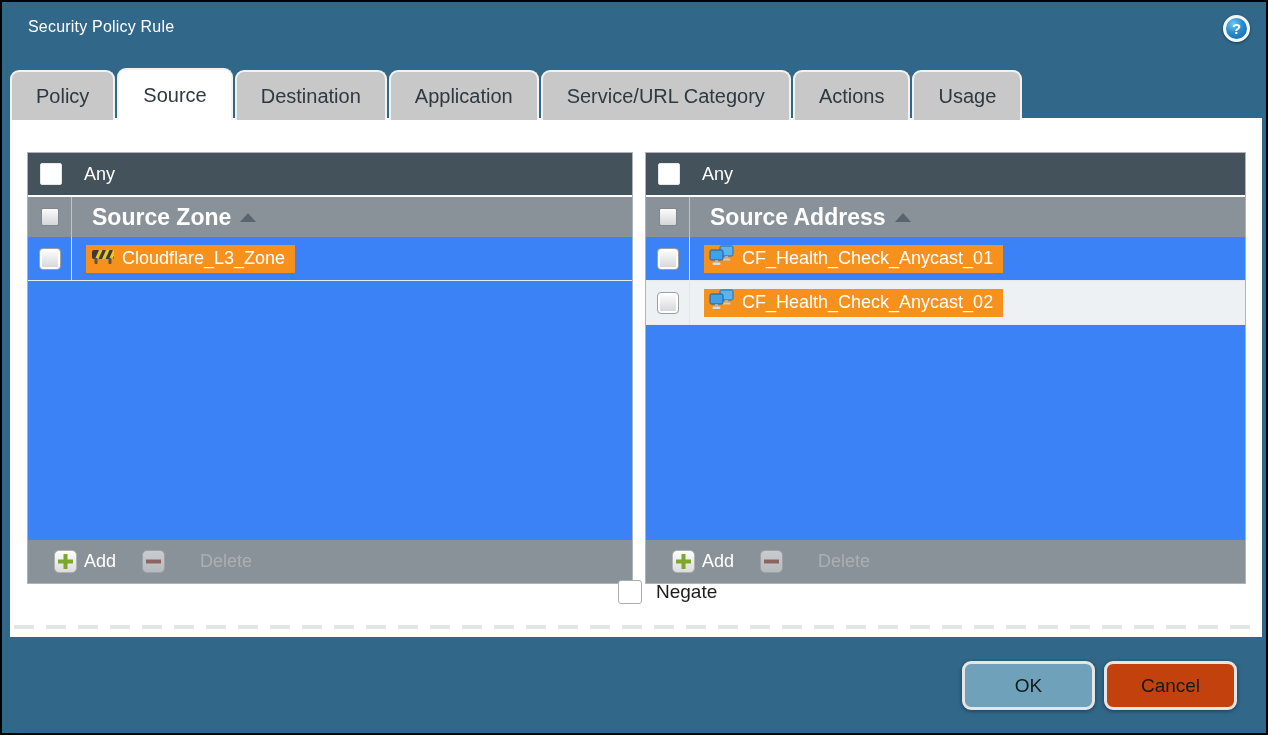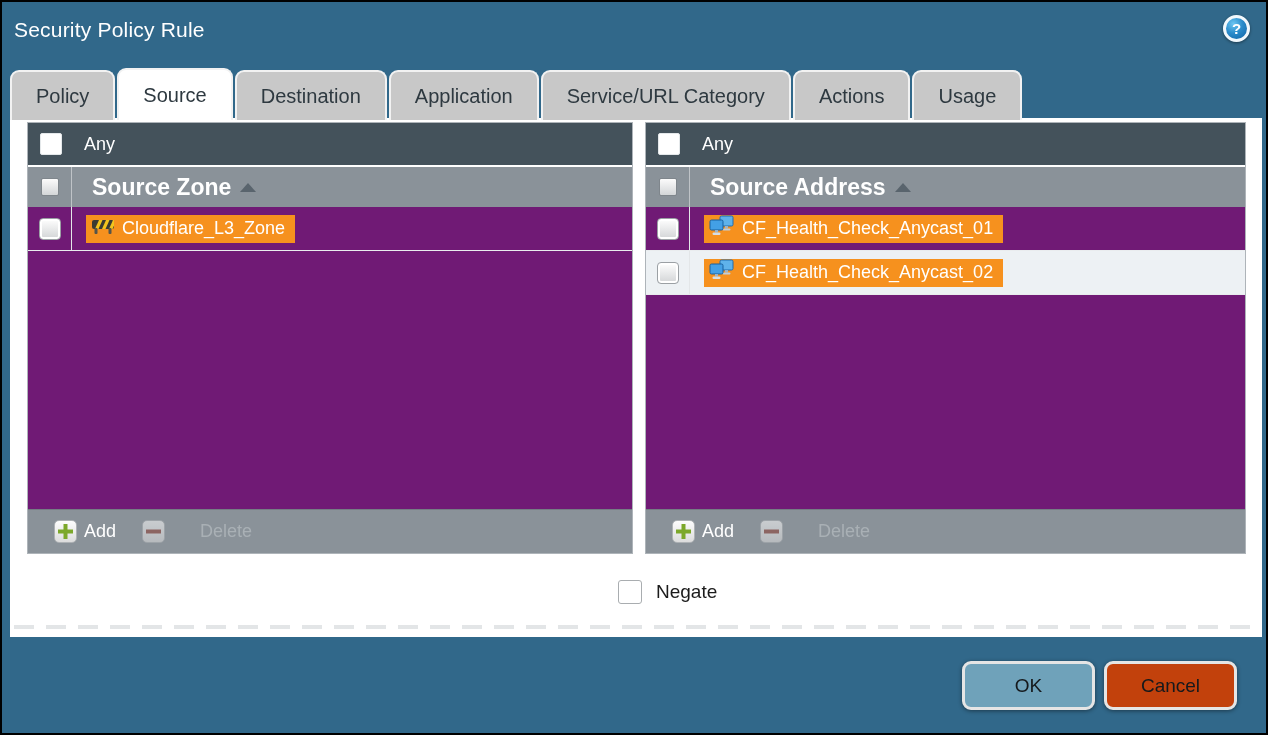--- a/index.html
+++ b/index.html
@@ -3,22 +3,22 @@
 <meta charset="utf-8">
 <style>
   * { margin:0; padding:0; box-sizing:border-box; }
   html,body { width:1268px; height:735px; overflow:hidden; font-family:"Liberation Sans", sans-serif; }
   .window {
     position:absolute; inset:0; width:1268px; height:735px;
     background:#31688A; border:2px solid #000;
   }
   
   .title-text {
-    position:absolute; left:12px; top:16px;
-    color:#fff; font-size:21px; letter-spacing:.2px;
+    position:absolute; left:26px; top:16px;
+    color:#fff; font-size:16px; letter-spacing:.2px;
   }
   .help-btn {
     position:absolute; right:16px; top:13px; width:27px; height:27px;
     border-radius:50%;
     background:radial-gradient(circle at 35% 28%, #6cc6f2 0%, #2b8ccb 45%, #0f62a5 100%);
     border:3px solid #f2f8fc;
     box-shadow:0 1px 3px rgba(0,0,0,.45);
     color:#fff; font-size:15px; font-weight:bold;
     display:flex; align-items:center; justify-content:center;
     cursor:pointer;
@@ -42,21 +42,21 @@
   .content {
     position:absolute; left:8px; top:116px; width:1252px; height:519px;
     background:#fff; z-index:2;
   }
   .content:after { 
     content:""; position:absolute; left:4px; right:4px; bottom:8px; height:4px;
     background:repeating-linear-gradient(90deg,#dcdfe1 0 20px, transparent 20px 32px);
     opacity:.8;
   }
   .panel {
-    position:absolute; top:4px; height:432px;
+    position:absolute; top:34px; height:432px;
     display:flex; flex-direction:column;
     border:1px solid #AEB4B9; background:#FCFDFD;
   }
   .panel-left  { left:17px;  width:606px; }
   .panel-right { left:635px; width:601px; }
   .any-bar {
     height:44px; background:#44525B; display:flex; align-items:center;
     border-bottom:2px solid #fff; flex:0 0 auto;
   }
   .any-cb {
@@ -74,21 +74,21 @@
   .col-cb {
     width:18px; height:18px; border-radius:2px;
     background:linear-gradient(#FBFBFB,#D3D6D8); border:1px solid #7F868C; cursor:pointer;
   }
   .col-title { color:#fff; font-size:23px; margin-left:20px;font-weight:bold; }
   .sort-caret {
     width:0; height:0; margin-left:9px; display:inline-block;
     border-left:8px solid transparent; border-right:8px solid transparent;
     border-bottom:9px solid #59646D;
   }
-  .list { flex:1 1 auto; background:#701a75; overflow:hidden; }
+  .list { flex:1 1 auto; background:#3b82f6; overflow:hidden; }
   .row { height:44px; display:flex; align-items:center; border-bottom:1px solid #E9ECEE; }
   .row.alt { background:#EDF1F4; }
   .row-cb-cell {
     width:44px; align-self:stretch; display:flex; align-items:center; justify-content:center;
     border-right:1px solid #E3E6E8;
   }
   .row-cb {
     width:22px; height:22px; border-radius:4px;
     background:linear-gradient(#FFFFFF,#D2D4D6); border:1px solid #9BA0A4;
     box-shadow:inset 0 0 0 2px #fff; cursor:pointer;

